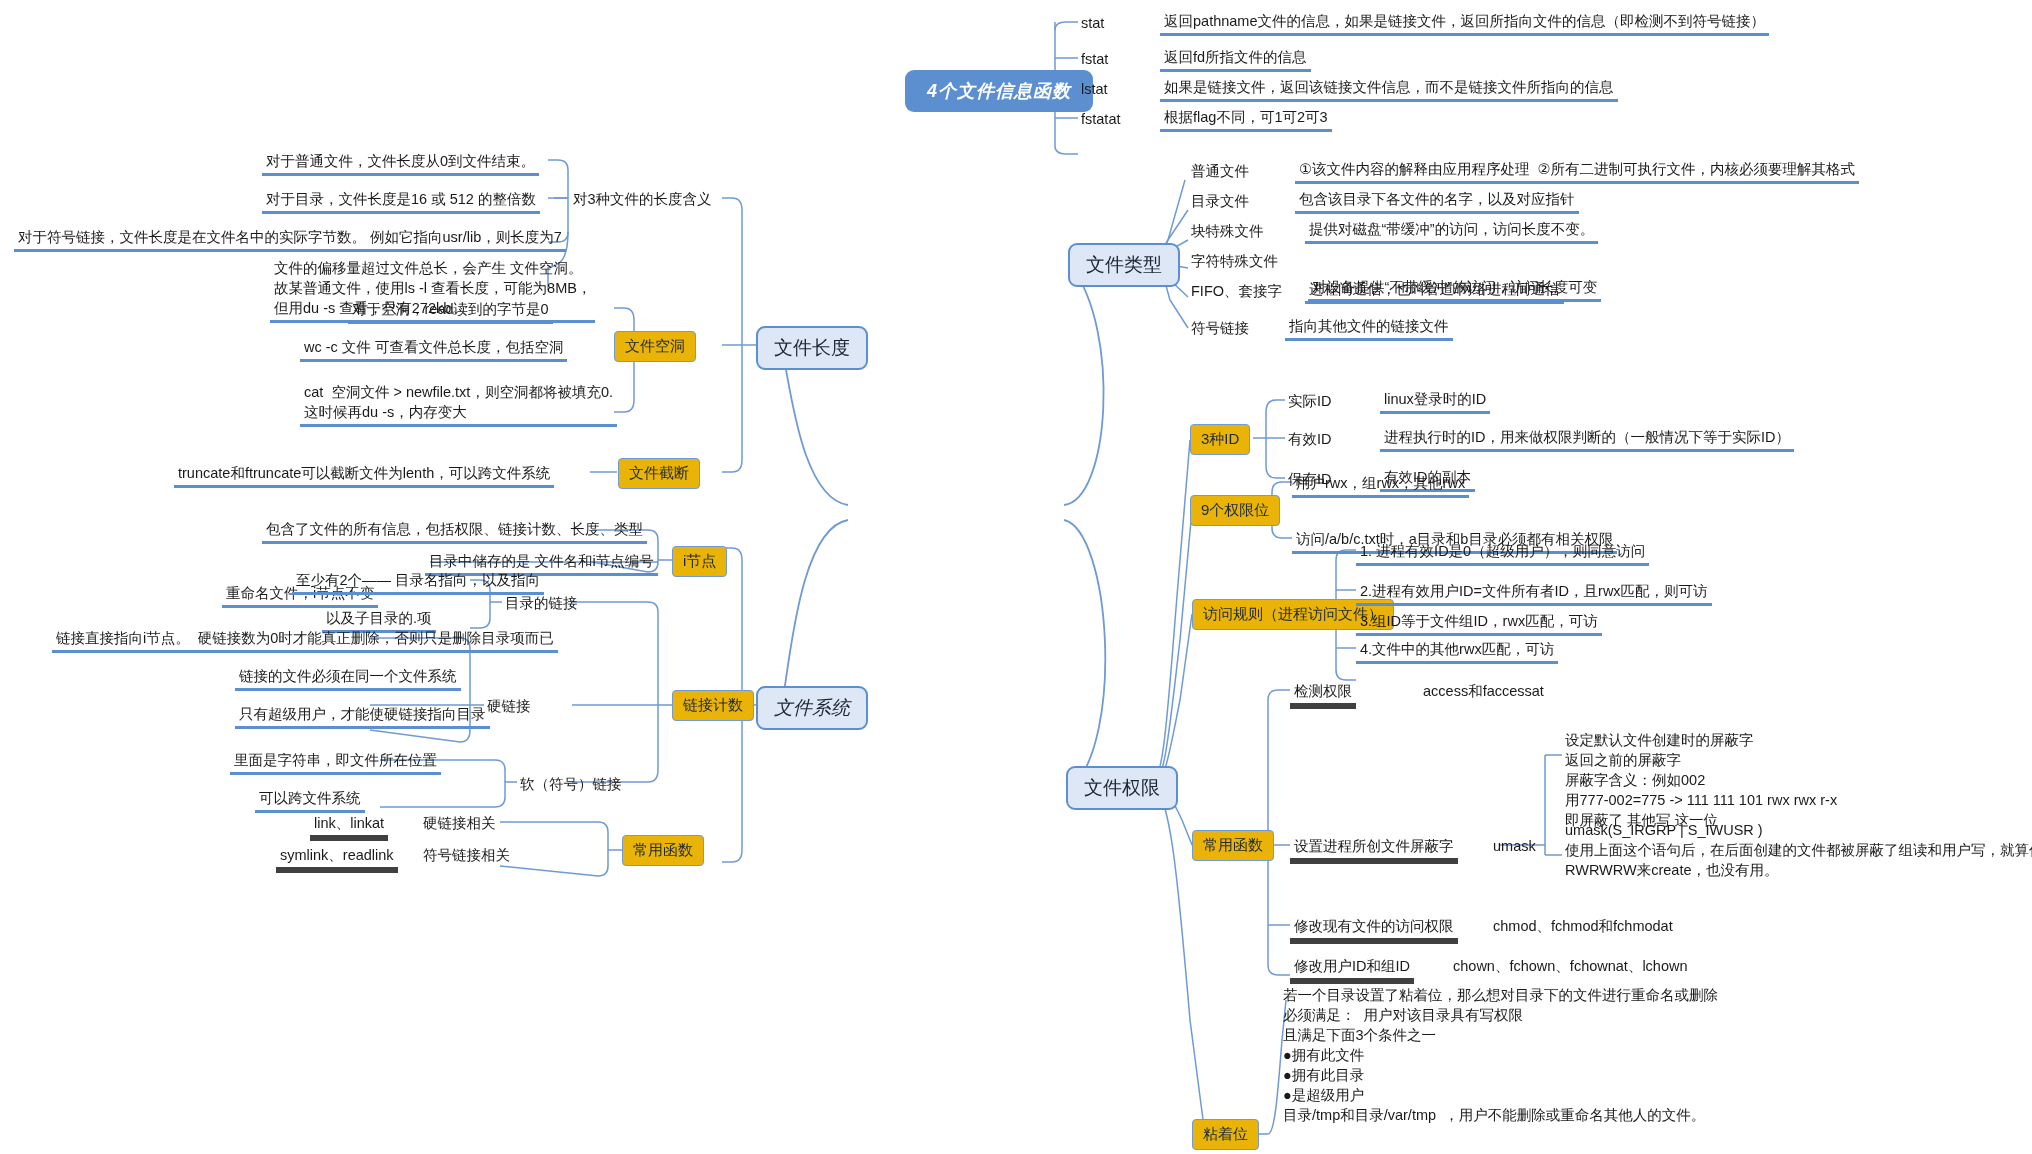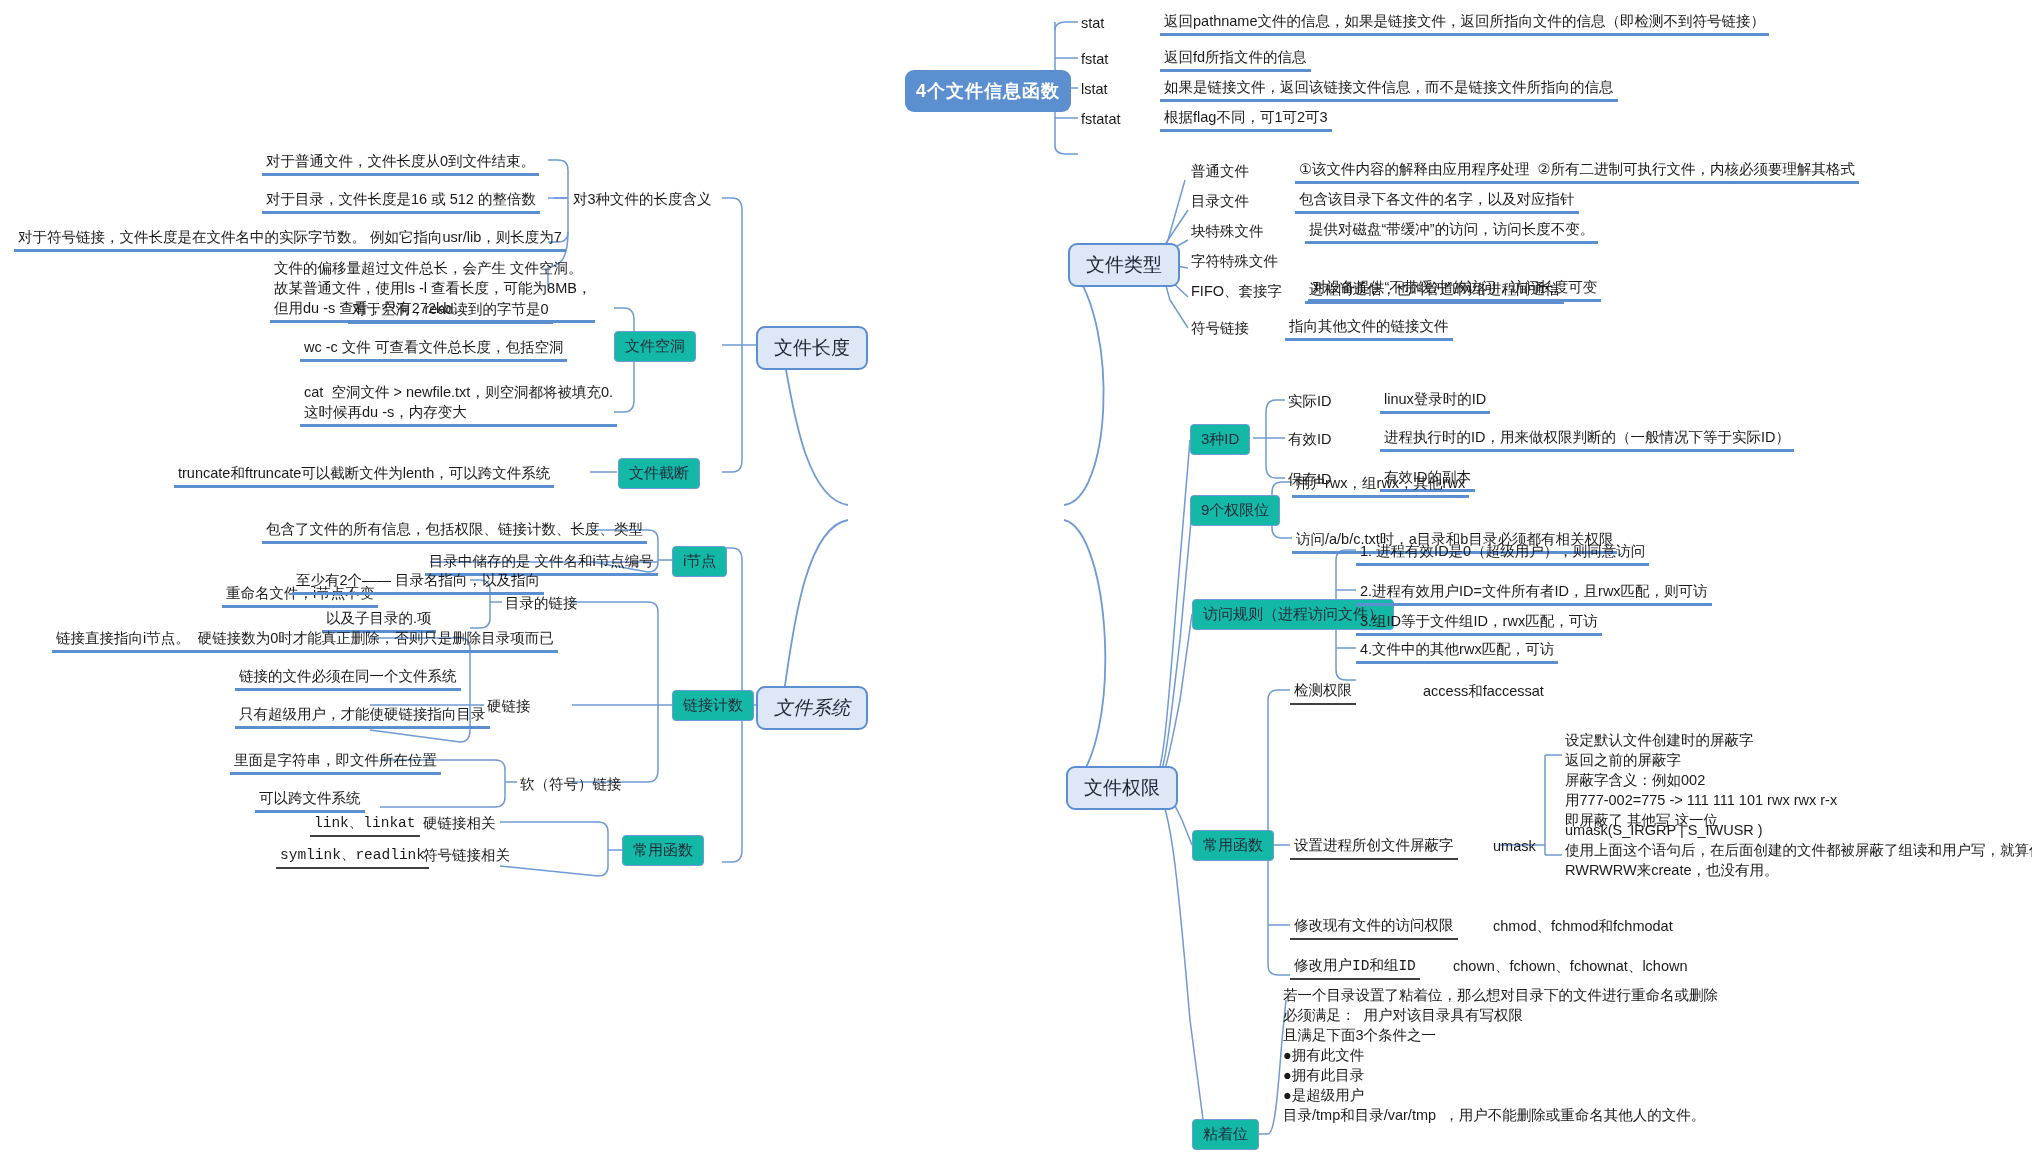--- a/index.html
+++ b/index.html
@@ -25,36 +25,36 @@
   
   .leaf {
     position: absolute;
     font-size: 14.5px;
     color: #1a1a1a;
     line-height: 1.38;
     white-space: pre;
     padding: 0 4px 2px 4px;
     border-bottom: 3px solid #5b8fd0;
   }
-  .leaf.thin { border-bottom: 2px solid #404040; font-family: Liberation Mono, monospace; }
+  .leaf.thin { border-bottom: 6px solid #404040; }
 
   
   .plain {
     position: absolute;
     font-size: 14.5px;
     color: #1a1a1a;
     line-height: 1.38;
     white-space: pre;
     padding: 0 3px;
   }
 
   
   .boxnode {
     position: absolute;
-    background: #14b8a6;
+    background: #eab308;
     border: 1.6px solid #6f9ad4;
     border-radius: 4px;
     color: #1f2a38;
     font-size: 15px;
     padding: 5px 10px;
     white-space: nowrap;
     text-align: center;
   }
   
   .boxnode.level2 {
@@ -79,23 +79,24 @@
     white-space: nowrap;
   }
   
   .pill {
     position: absolute;
     background: #5b8fd0;
     color: #ffffff;
     font-size: 18px;
     font-weight: 700;
     border-radius: 9px;
-    padding: 9px 11px;
+    padding: 9px 22px;
     white-space: nowrap;
     letter-spacing: 1px;
+    font-style: italic;
   }
   .multi { white-space: pre; }
 </style>
 </head>
 <body>
 
 <div id="canvas">
 
   <svg class="links" viewBox="0 0 2032 1154">
     <g fill="none" stroke="#6f9ad4" stroke-width="1.5">

